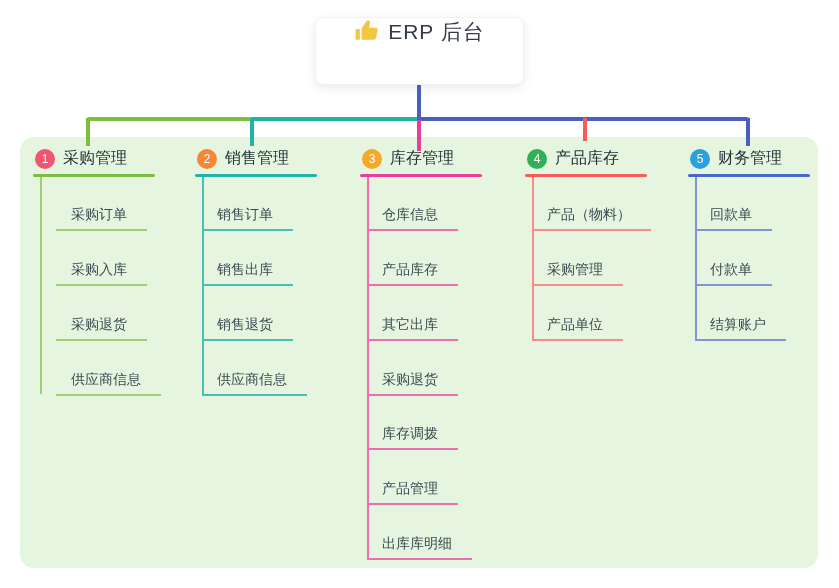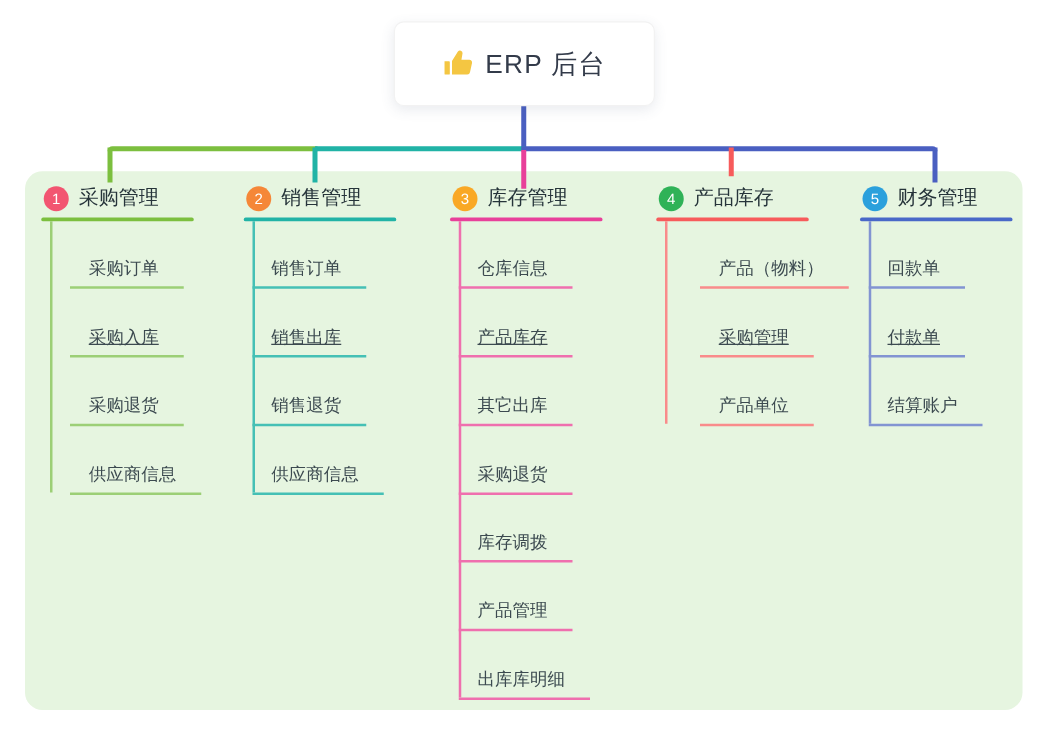--- a/index.html
+++ b/index.html
@@ -4,21 +4,21 @@
 <style>
   html,body{margin:0;padding:0;background:#ffffff;font-family:"Liberation Sans","DejaVu Sans",sans-serif;}
   .stage{position:relative;width:839px;height:588px;background:#ffffff;overflow:hidden;}
 
   
   .panel{position:absolute;left:20px;top:137px;width:798px;height:431px;background:#e6f5e0;border-radius:14px;}
 
   
   .root-node{position:absolute;left:315px;top:17px;width:207px;height:66px;background:#ffffff;
     border:1px solid #f2f2f2;border-radius:8px;box-shadow:0 3px 10px rgba(70,90,120,.12);
-    display:flex;align-items:center;justify-content:center;gap:8px;cursor:pointer;}
+    display:flex;align-items:flex-start;justify-content:center;gap:8px;cursor:pointer;}
   .root-title{font-size:21px;color:#333b4a;letter-spacing:1px;}
   .thumb{width:26px;height:26px;display:inline-flex;}
 
   
   .line{position:absolute;}
   .root-drop{left:417px;top:83px;width:4px;height:38px;background:#4a5fc1;}
   .h-green{left:86px;top:117px;width:168px;height:4px;background:#7cbf3f;border-radius:4px 0 0 0;}
   .h-teal{left:252px;top:117px;width:168px;height:4px;background:#21b3a6;}
   .h-blue{left:417px;top:117px;width:333px;height:4px;background:#4a5fc1;border-radius:0 4px 0 0;}
   .d-green{left:86px;top:118px;width:4px;height:28px;background:#7cbf3f;}
@@ -29,31 +29,31 @@
 
   
   .branch{position:absolute;top:147px;width:150px;}
   .branch-header{position:absolute;top:1px;left:2px;display:flex;align-items:center;gap:8px;cursor:pointer;}
   .num{width:20px;height:20px;border-radius:50%;color:#ffffff;font-size:12px;line-height:20px;text-align:center;flex:0 0 20px;}
   .btitle{font-size:16px;color:#26343a;white-space:nowrap;}
   .hline{position:absolute;top:27px;left:0;width:122px;height:3px;border-radius:2px;}
   .vline{position:absolute;top:30px;left:7px;width:2px;}
   .child{position:absolute;left:7px;height:28px;line-height:26px;border-bottom:2px solid;
     padding:0 20px 0 15px;font-size:14px;color:#3c4a50;white-space:nowrap;cursor:pointer;}
-  .r1{top:54px;} .r2{top:109px;text-decoration:underline;} .r3{top:164px;} .r4{top:219px;}
+  .r1{top:54px;} .r2{top:109px;} .r3{top:164px;} .r4{top:219px;}
   .r5{top:273px;text-align:center;} .r6{top:328px;} .r7{top:383px;}
 
   .b1{left:33px;}  .b1 .num{background:#f25571;} .b1 .hline{background:#7cbf3f;}
   .b1 .vline{background:#9ccf76;height:217px;}   .b1 .child{border-color:#9ccf76;margin-left:16px;}
   .b2{left:195px;} .b2 .num{background:#f58738;} .b2 .hline{background:#21b3a6;}
   .b2 .vline{background:#45c0b5;height:217px;}   .b2 .child{border-color:#45c0b5;}
   .b3{left:360px;} .b3 .num{background:#f9a825;} .b3 .hline{background:#e8409a;}
   .b3 .vline{background:#ef6fae;height:381px;}   .b3 .child{border-color:#ef6fae;}
   .b4{left:525px;} .b4 .num{background:#2fb257;} .b4 .hline{background:#f75b5b;}
-  .b4 .vline{background:#f98b8b;height:162px;}   .b4 .child{border-color:#f98b8b;margin-left:28px;}
+  .b4 .vline{background:#f98b8b;height:162px;}   .b4 .child{border-color:#f98b8b;}
   .b5{left:688px;} .b5 .num{background:#2ba0dc;} .b5 .hline{background:#4968c8;}
   .b5 .vline{background:#8294d2;height:162px;}   .b5 .child{border-color:#8294d2;}
 </style>
 </head>
 <body>
 
 <div class="stage">
 
   <div class="panel"></div>
 

